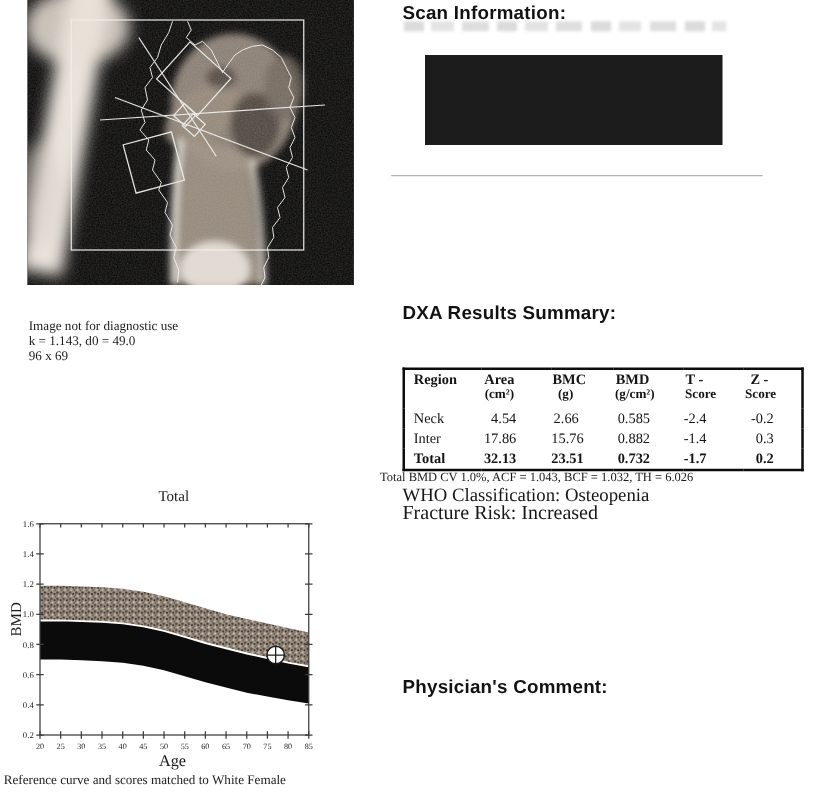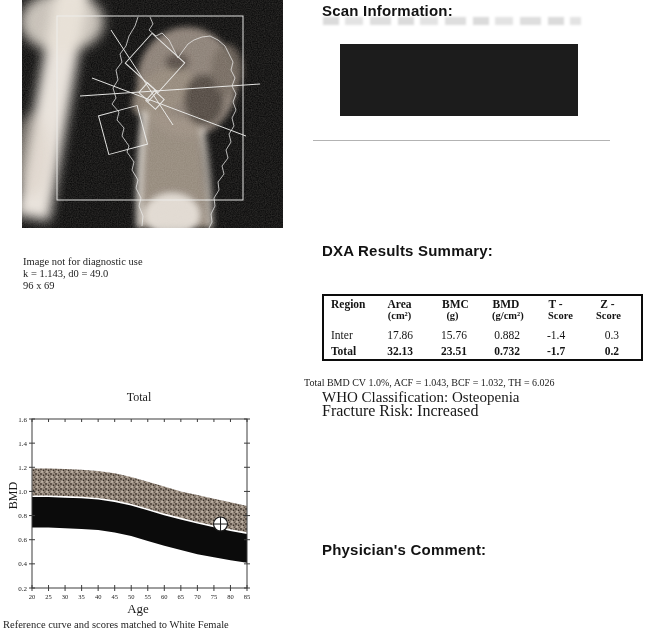--- a/index.html
+++ b/index.html
@@ -137,20 +137,28 @@
   <tr>
     <th class="c-region"><span>Region</span><span class="unit"></span></th>
     <th class="c-area"><span>Area</span><span class="unit">(cm²)</span></th>
     <th class="c-bmc"><span>BMC</span><span class="unit">(g)</span></th>
     <th class="c-bmd"><span>BMD</span><span class="unit">(g/cm²)</span></th>
     <th class="c-t"><span>T -</span><span class="unit">Score</span></th>
     <th class="c-z"><span>Z -</span><span class="unit">Score</span></th>
   </tr>
   </thead>
   <tbody>
+  <tr>
+    <td class="c-region">Neck</td>
+    <td class="c-area">4.54</td>
+    <td class="c-bmc">2.66</td>
+    <td class="c-bmd">0.585</td>
+    <td class="c-t">-2.4</td>
+    <td class="c-z">-0.2</td>
+  </tr>
   <tr>
     <td class="c-region">Inter</td>
     <td class="c-area">17.86</td>
     <td class="c-bmc">15.76</td>
     <td class="c-bmd">0.882</td>
     <td class="c-t">-1.4</td>
     <td class="c-z">0.3</td>
   </tr>
   <tr class="bold">
     <td class="c-region">Total</td>

